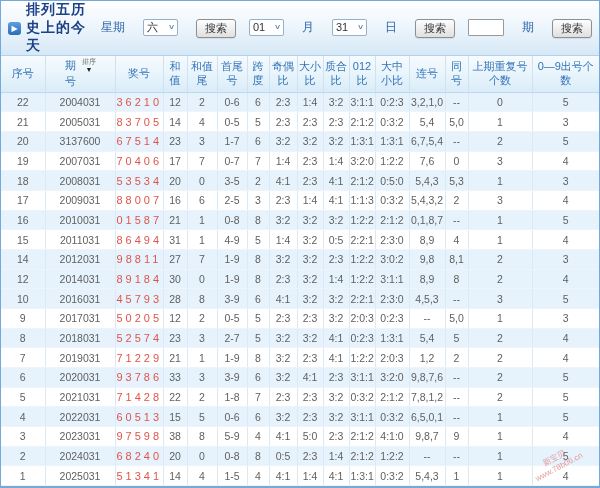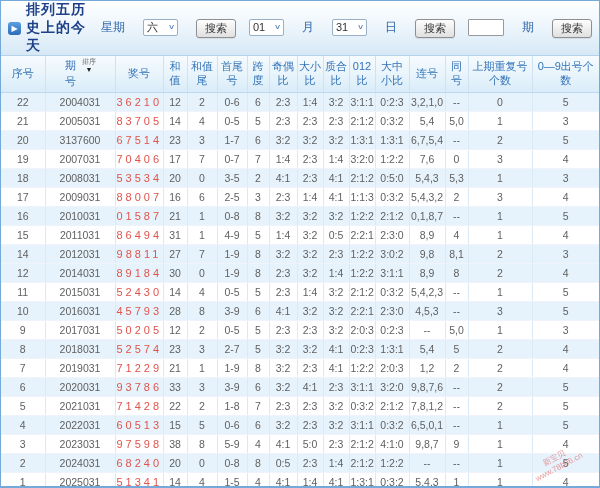--- a/index.html
+++ b/index.html
@@ -346,38 +346,20 @@
             <td>2:3</td>
             <td>3:2</td>
             <td>1:4</td>
             <td>1:2:2</td>
             <td>3:1:1</td>
             <td>8,9</td>
             <td>8</td>
             <td>2</td>
             <td>4</td>
           </tr>
-          <tr>
-            <td>11</td>
-            <td>2015031</td>
-            <td class="prize">52430</td>
-            <td>14</td>
-            <td>4</td>
-            <td>0-5</td>
-            <td>5</td>
-            <td>2:3</td>
-            <td>1:4</td>
-            <td>3:2</td>
-            <td>2:1:2</td>
-            <td>0:3:2</td>
-            <td>5,4,2,3</td>
-            <td>--</td>
-            <td>1</td>
-            <td>5</td>
-          </tr>
           <tr class="alt">
             <td>10</td>
             <td>2016031</td>
             <td class="prize">45793</td>
             <td>28</td>
             <td>8</td>
             <td>3-9</td>
             <td>6</td>
             <td>4:1</td>
             <td>3:2</td>

